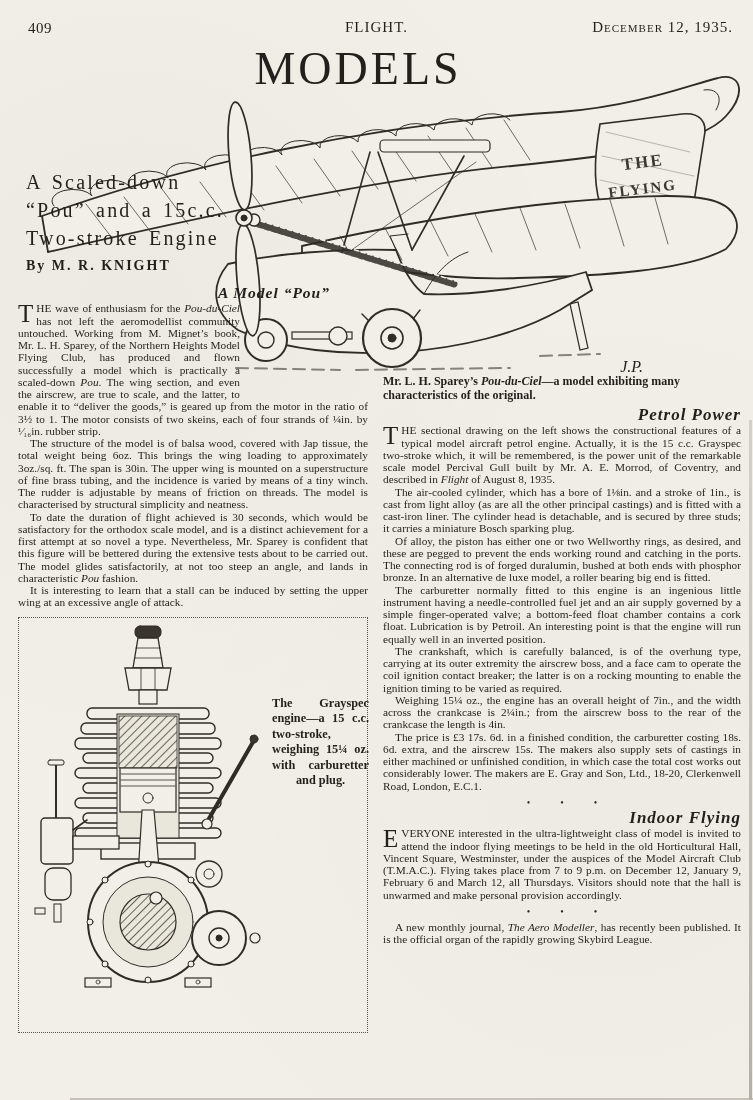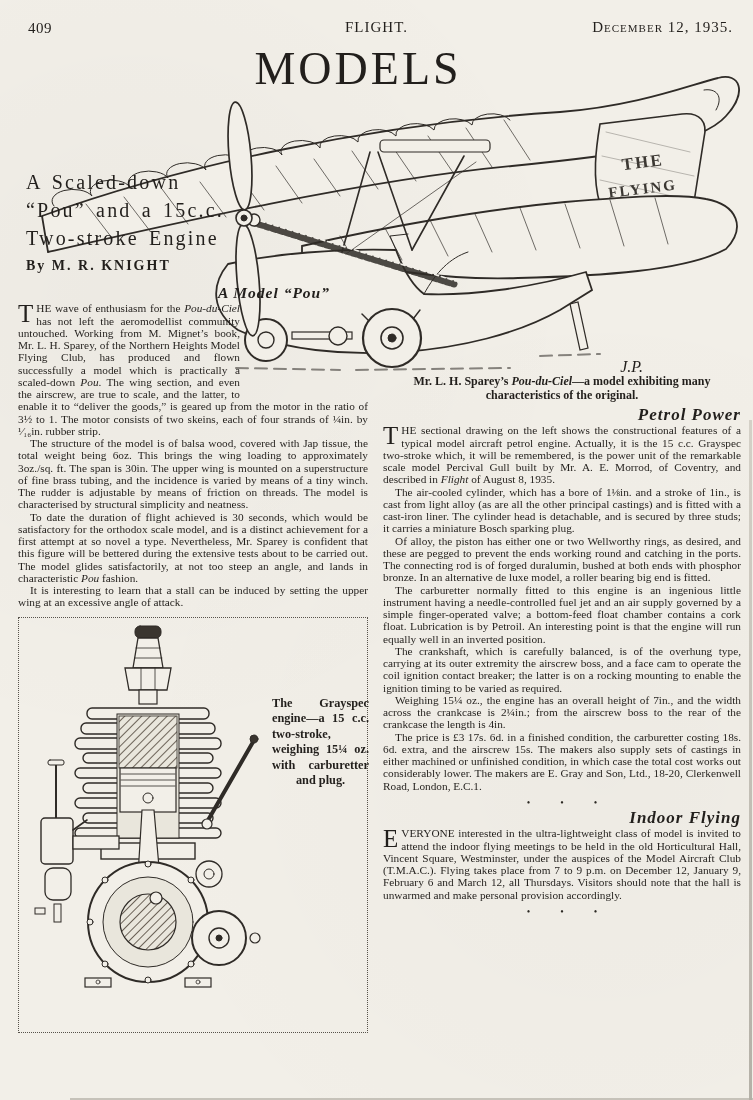--- a/index.html
+++ b/index.html
@@ -36,21 +36,21 @@
   .bp{margin:0;text-align:justify;}
   .ind{text-indent:12px;}
   .drop{float:left;font-size:25px;line-height:21px;padding:1px 3px 0 0;}
   .cutout{float:right;width:128px;height:86px;}
   .sec-h{margin:3px 0 3px;text-align:right;font-style:italic;font-weight:bold;}
   #h-model-pou{font-size:15.5px;width:312px;letter-spacing:1px;}
   .sec-h.big{font-size:17px;letter-spacing:1px;}
   .sep{margin:5px 0 3px;text-align:center;font-size:10px;color:#2b2822;}
   
   #fig-sig{text-align:right;padding-right:98px;font-style:italic;font-size:16px;line-height:13px;margin:0;}
-  #fig-cap{text-align:center;font-weight:600;font-size:12px;line-height:14px;margin:1px 0 7px;}
+  #fig-cap{text-align:left;font-weight:600;font-size:12px;line-height:14px;margin:1px 0 7px;}
   
   #engine-box{
     position:relative;margin-top:8px;width:348px;height:414px;
     border:1.5px dotted #57524b;
   }
   #engine-caption{
     position:absolute;left:253px;top:34px;width:97px;
     font-size:12.3px;line-height:15.5px;text-align:justify;text-align-last:center;
     font-weight:600;
     margin-top:44px;
@@ -292,17 +292,18 @@
     <p class="bp ind">Weighing 15¼ oz., the engine has an overall height of 7in., and the width across the crankcase is 2¼in.; from the airscrew boss to the rear of the crankcase the length is 4in.</p>
     <p class="bp ind">The price is £3 17s. 6d. in a finished condition, the carburetter costing 18s. 6d. extra, and the airscrew 15s. The makers also supply sets of castings in either machined or unfinished condition, in which case the total cost works out considerably lower. The makers are E. Gray and Son, Ltd., 18-20, Clerkenwell Road, London, E.C.1.</p>
 
     <div class="sep">•   •   •</div>
 
     <div class="sec-h big">Indoor Flying</div>
     <p class="bp"><span class="drop">E</span><span>VERYONE interested in the ultra-lightweight class of model is invited to attend the indoor flying meetings to be held in the old Horticultural Hall, Vincent Square, Westminster, under the auspices of the Model Aircraft Club (T.M.A.C.). Flying takes place from 7 to 9 p.m. on December 12, January 9, February 6 and March 12, all Thursdays. Visitors should note that the hall is unwarmed and make personal provision accordingly.</span></p>
 
     <div class="sep">•   •   •</div>
 
+    <p class="bp ind"><span>A new monthly journal, </span><i>The Aero Modeller</i><span>, has recently been published. It is the official organ of the rapidly growing Skybird League.</span></p>
   </div>
 
   <div class="abs" id="edge-right"></div>
   <div class="abs" id="edge-bottom"></div>
 </div>
 
 </body></html>

